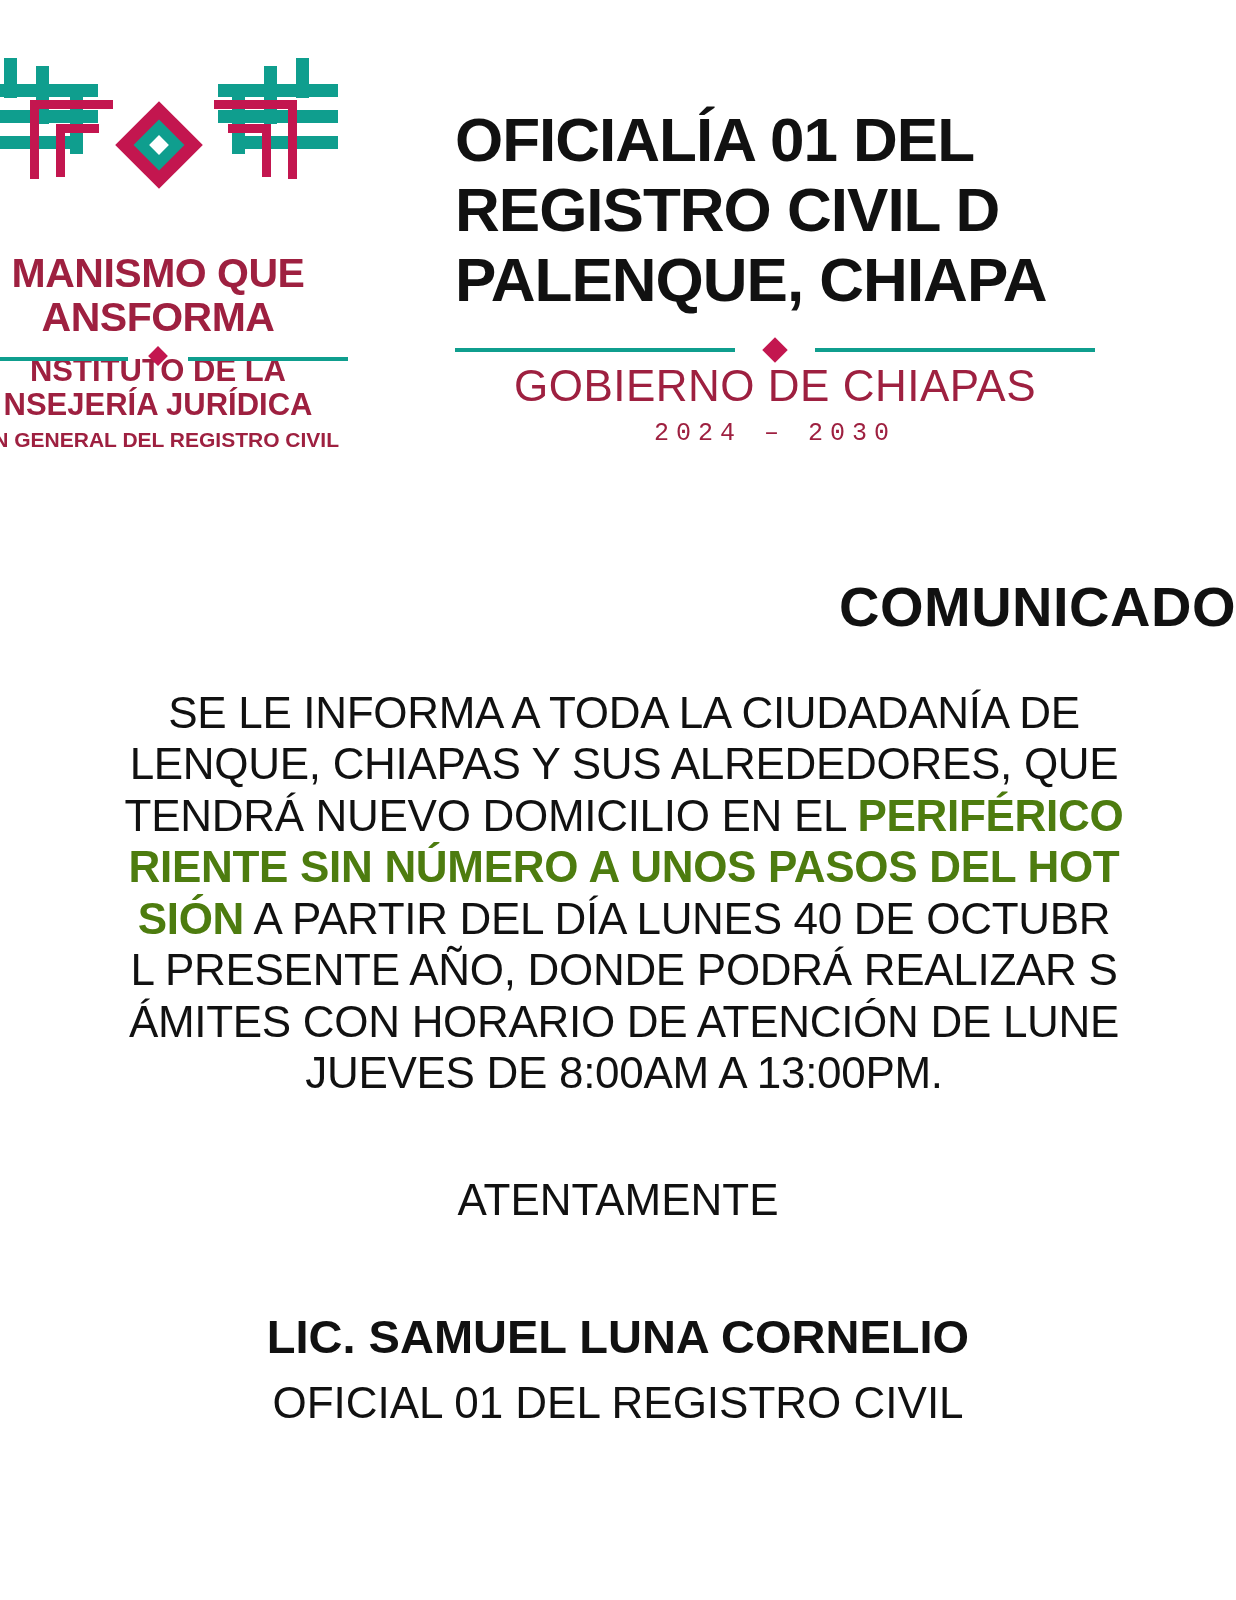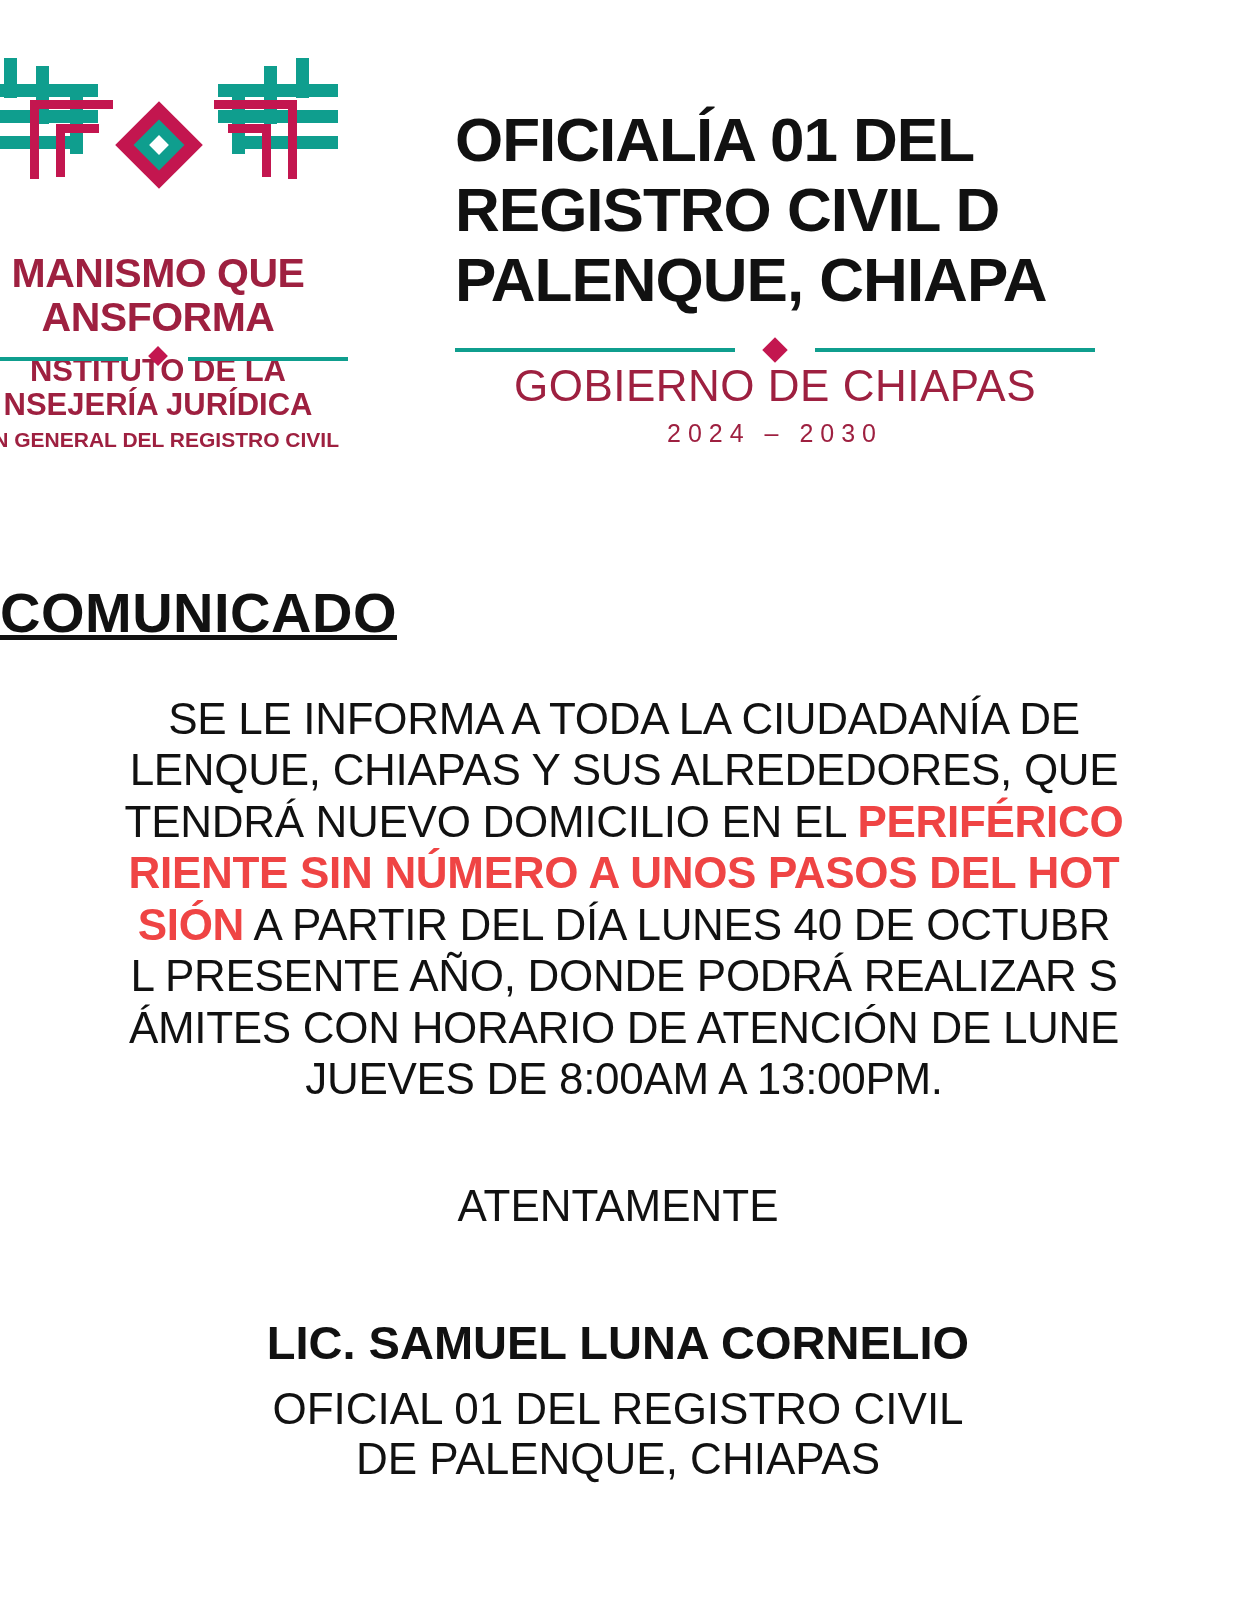--- a/index.html
+++ b/index.html
@@ -177,46 +177,46 @@
     color: #9e2040;
     white-space: nowrap;
   }
   .gov-years {
     margin-top: 8px;
     width: 640px;
     text-align: center;
     font-size: 25px;
     letter-spacing: 7px;
     color: #9e2040;
+    font-family: Liberation Mono, monospace;
   }
 
   
   .doc-title {
-    text-align: left;
+    text-align: right;
     font-size: 56px;
     font-weight: 800;
     letter-spacing: 0.5px;
-    margin-top: 20px;
-    text-decoration: underline;
+    margin-top: 14px;
   }
 
   .para {
     margin: 48px 0 0 12px;
     padding: 0 6px;
     text-align: center;
     font-size: 44px;
     line-height: 1.17;
     letter-spacing: -0.3px;
     white-space: nowrap;
   }
   .para .ln {
     display: block;
   }
   .hl {
-    color: #ef4444;
+    color: #4d7c0f;
     font-weight: 700;
   }
 
   .sign-lead {
     margin-top: 76px;
     text-align: center;
     font-size: 44px;
   }
   .sign-name {
     margin-top: 84px;
@@ -311,14 +311,13 @@
   <span class="ln"><span>L PRESENTE AÑO, DONDE PODRÁ REALIZAR S</span></span>
   <span class="ln"><span>ÁMITES CON HORARIO DE ATENCIÓN DE LUNE</span></span>
   <span class="ln"><span>JUEVES DE 8:00AM A 13:00PM.</span></span>
 </div>
 
 <div class="sign-lead">ATENTAMENTE</div>
 
 <div class="sign-name">LIC. SAMUEL LUNA CORNELIO</div>
 <div class="sign-role">
   <div>OFICIAL 01 DEL REGISTRO CIVIL</div>
-  <div>DE PALENQUE, CHIAPAS</div>
 </div>
 
 </body></html>

